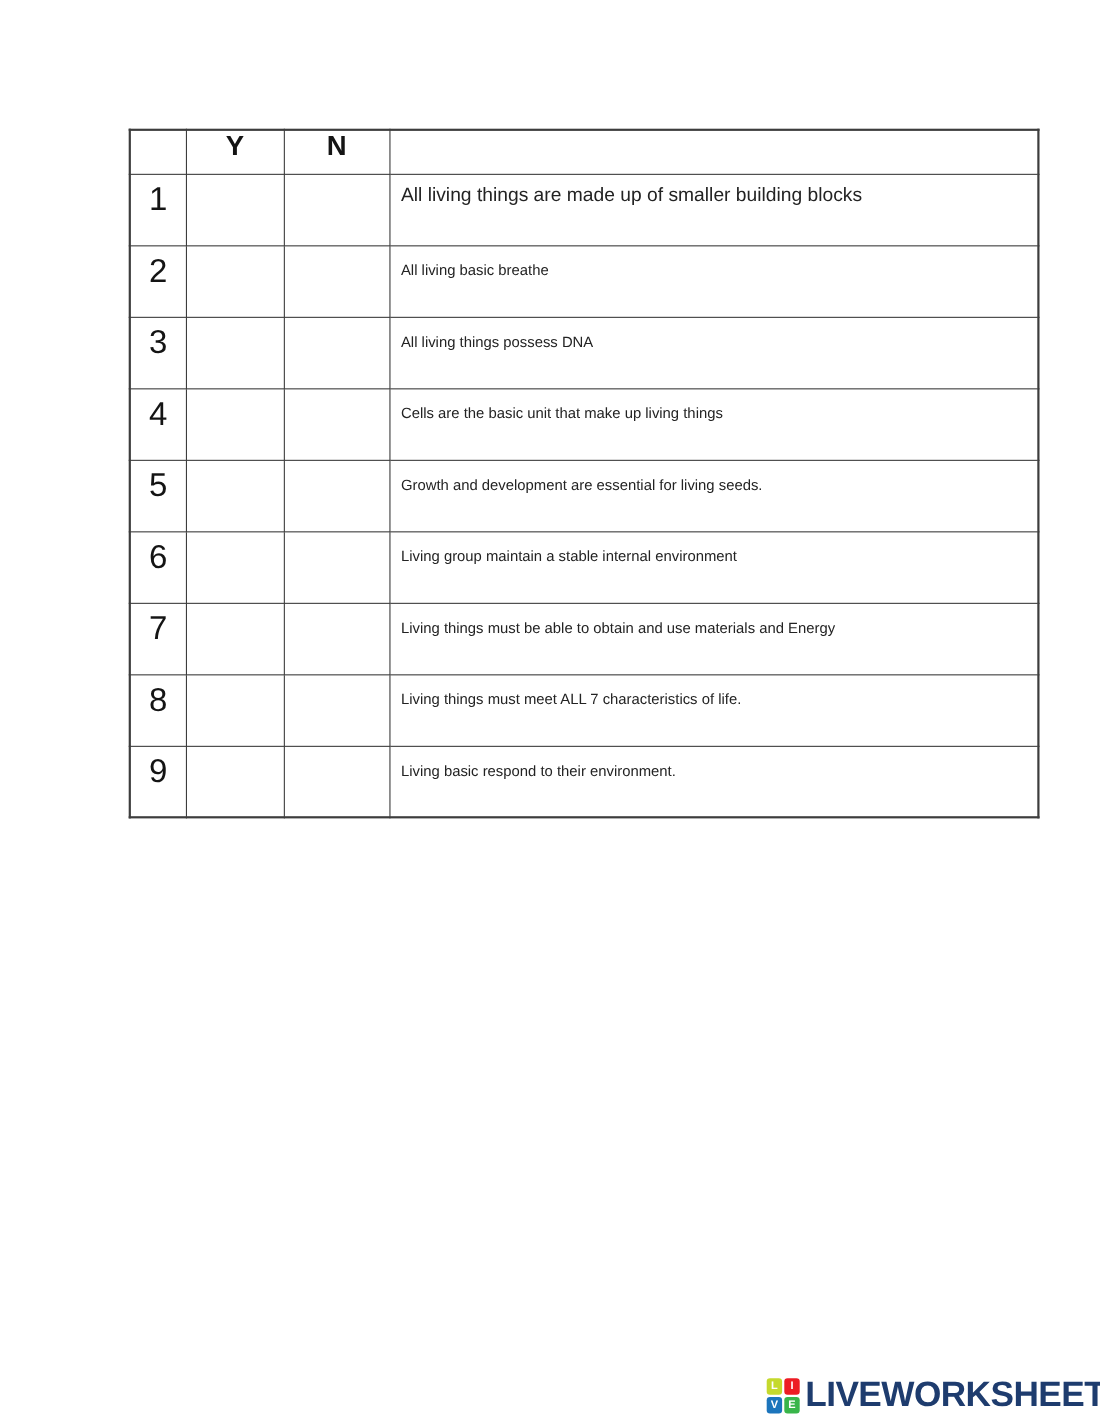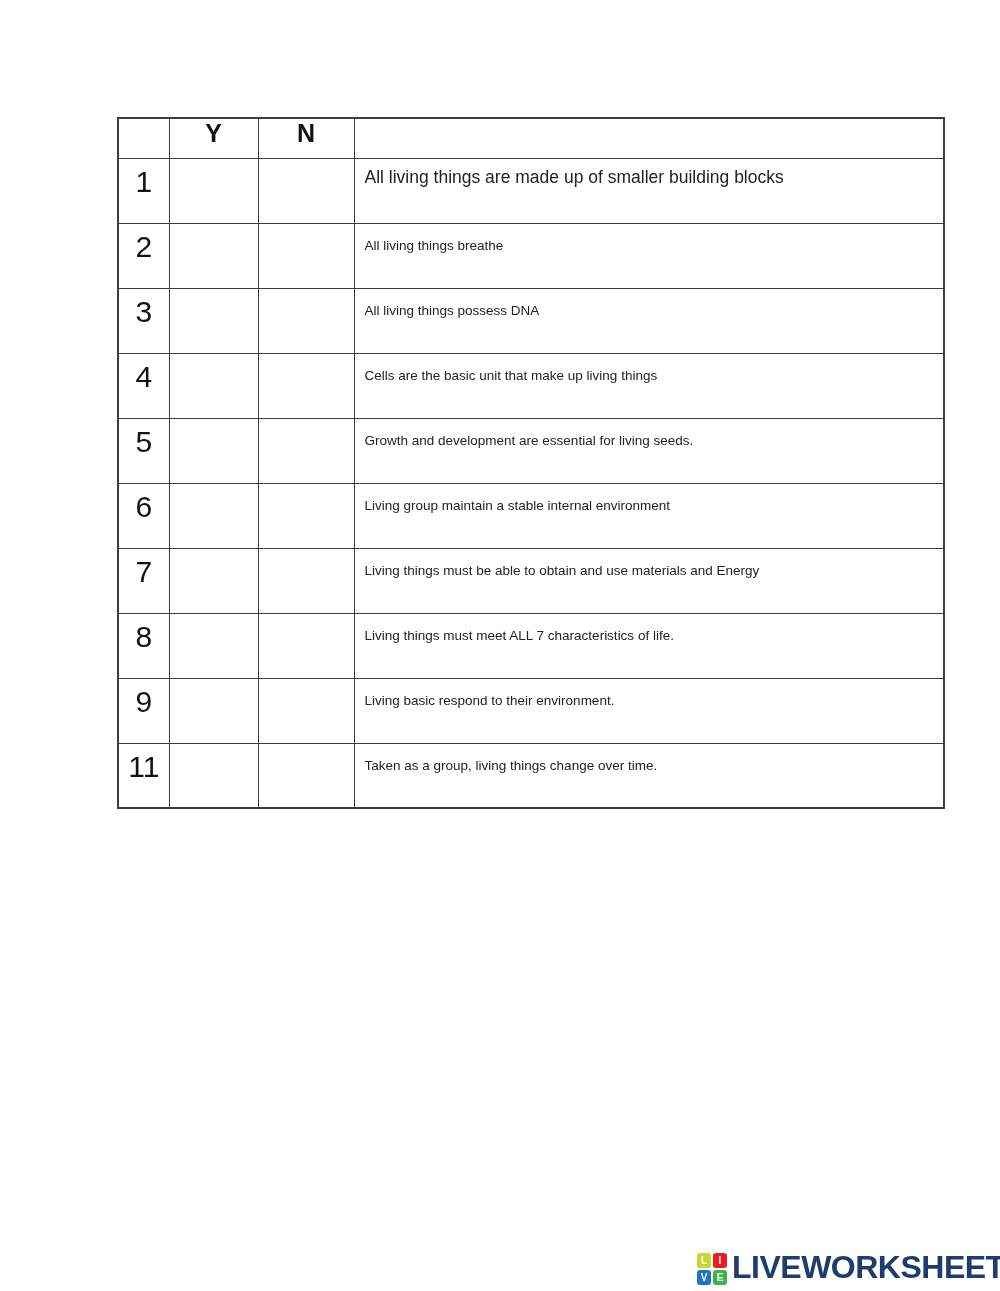--- a/index.html
+++ b/index.html
@@ -111,21 +111,21 @@
       <tr class="row row-big">
         <td class="num">1</td>
         <td class="ans"></td>
         <td class="ans"></td>
         <td class="stmt">All living things are made up of smaller building blocks</td>
       </tr>
       <tr class="row">
         <td class="num">2</td>
         <td class="ans"></td>
         <td class="ans"></td>
-        <td class="stmt">All living things breathe</td>
+        <td class="stmt">All living basic breathe</td>
       </tr>
       <tr class="row">
         <td class="num">3</td>
         <td class="ans"></td>
         <td class="ans"></td>
         <td class="stmt">All living things possess DNA</td>
       </tr>
       <tr class="row">
         <td class="num">4</td>
         <td class="ans"></td>
@@ -155,26 +155,20 @@
         <td class="ans"></td>
         <td class="ans"></td>
         <td class="stmt">Living things must meet ALL 7 characteristics of life.</td>
       </tr>
       <tr class="row">
         <td class="num">9</td>
         <td class="ans"></td>
         <td class="ans"></td>
         <td class="stmt">Living basic respond to their environment.</td>
       </tr>
-      <tr class="row">
-        <td class="num">11</td>
-        <td class="ans"></td>
-        <td class="ans"></td>
-        <td class="stmt">Taken as a group, living things change over time.</td>
-      </tr>
     </tbody>
   </table>
 
   <div class="footer">
     <div class="logo-grid">
       <span class="tile" style="background:#c5d92d;">L</span>
       <span class="tile" style="background:#ed1c24;">I</span>
       <span class="tile" style="background:#1c75bc;">V</span>
       <span class="tile" style="background:#39b54a;">E</span>
     </div>

